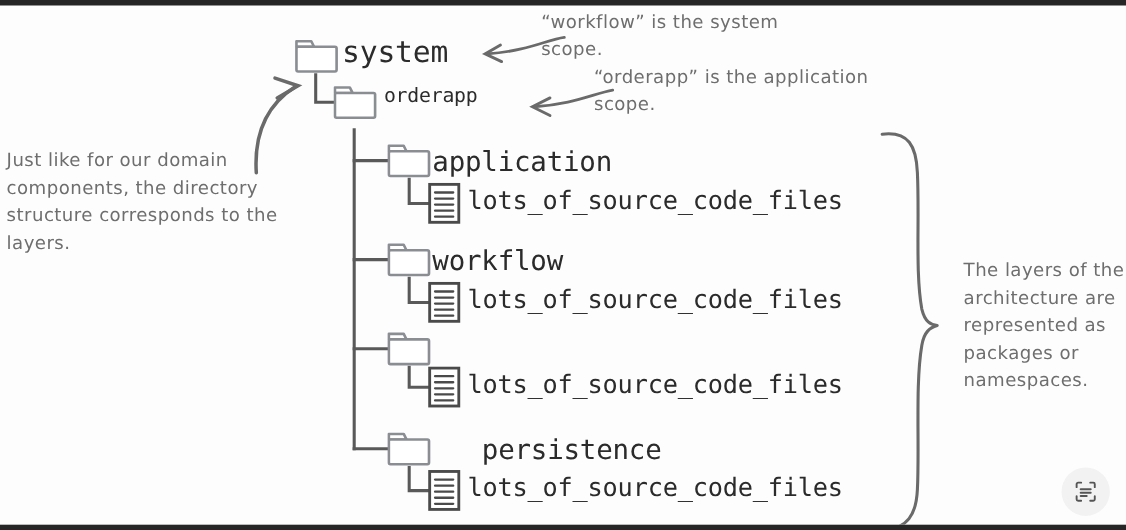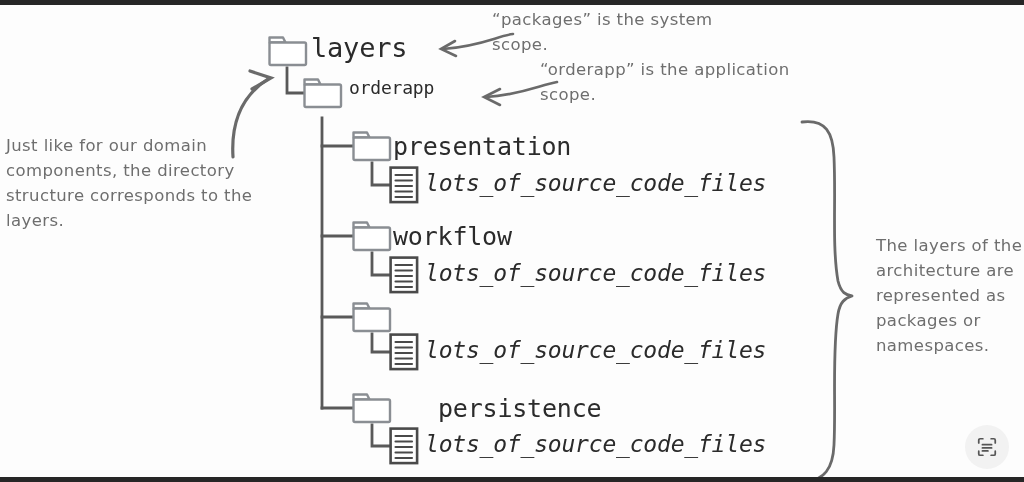--- a/index.html
+++ b/index.html
@@ -23,21 +23,21 @@
   .node-label{
     position:absolute;
     font-family:"DejaVu Sans Mono","Liberation Mono",monospace;
     color:#2b2b2b;
     white-space:nowrap;
     letter-spacing:-0.2px;
   }
   .lvl1{font-size:27px;}
   .lvl2{font-size:18px;}
   .lvl3{font-size:25px;}
-  .lvl4{font-size:23px;font-style:italic;}
+  .lvl4{font-size:23px;}
 
   
   .note{
     position:absolute;
     color:#6e6e6e;
     font-family:"DejaVu Sans","Liberation Sans",sans-serif;
     font-size:16.5px;
     line-height:25px;
     letter-spacing:0.4px;
     white-space:pre-line;
@@ -127,38 +127,38 @@
     <g stroke="#6a6a6a" fill="none" stroke-width="2.8" stroke-linecap="round" stroke-linejoin="round">
       <path d="M802 117 C826 114 833 128 834 152
                C836 196 832 242 838 276
                C841 288 846 290 852 291
                C845 293 840 297 838 309
                C832 344 836 400 834 440
                C833 462 826 476 800 478"></path>
     </g>
   </svg>
 
-  <div class="node-label lvl1" style="left:311px;top:27px;">layers</div>
+  <div class="node-label lvl1" style="left:311px;top:27px;">system</div>
 
   <div class="node-label lvl2" style="left:349px;top:72px;">orderapp</div>
 
-  <div class="node-label lvl3" style="left:393px;top:127px;">presentation</div>
+  <div class="node-label lvl3" style="left:393px;top:127px;">application</div>
   <div class="node-label lvl4" style="left:425px;top:165px;">lots_of_source_code_files</div>
 
   <div class="node-label lvl3" style="left:393px;top:217px;">workflow</div>
   <div class="node-label lvl4" style="left:425px;top:255px;">lots_of_source_code_files</div>
 
   <div class="node-label lvl4" style="left:425px;top:332px;">lots_of_source_code_files</div>
 
   <div class="node-label lvl3" style="left:393px;top:389px;margin-left:45px;">persistence</div>
   <div class="node-label lvl4" style="left:425px;top:426px;">lots_of_source_code_files</div>
 
   <div class="note note-left">Just like for our domain components, the directory structure corresponds to the layers.</div>
 
-  <div class="note note-sys">“packages” is the system scope.</div>
+  <div class="note note-sys">“workflow” is the system scope.</div>
 
   <div class="note note-app">“orderapp” is the application scope.</div>
 
   <div class="note note-right">The layers of the architecture are represented as packages or namespaces.</div>
 
   <div class="scan-widget">
     <svg width="22" height="22" viewBox="0 0 24 24" fill="none" stroke="#555555" stroke-width="1.9" stroke-linecap="round" stroke-linejoin="round">
       <path d="M3 7.5 V4.5 A1.5 1.5 0 0 1 4.5 3 H7.5"></path>
       <path d="M16.5 3 H19.5 A1.5 1.5 0 0 1 21 4.5 V7.5"></path>
       <path d="M21 16.5 V19.5 A1.5 1.5 0 0 1 19.5 21 H16.5"></path>

